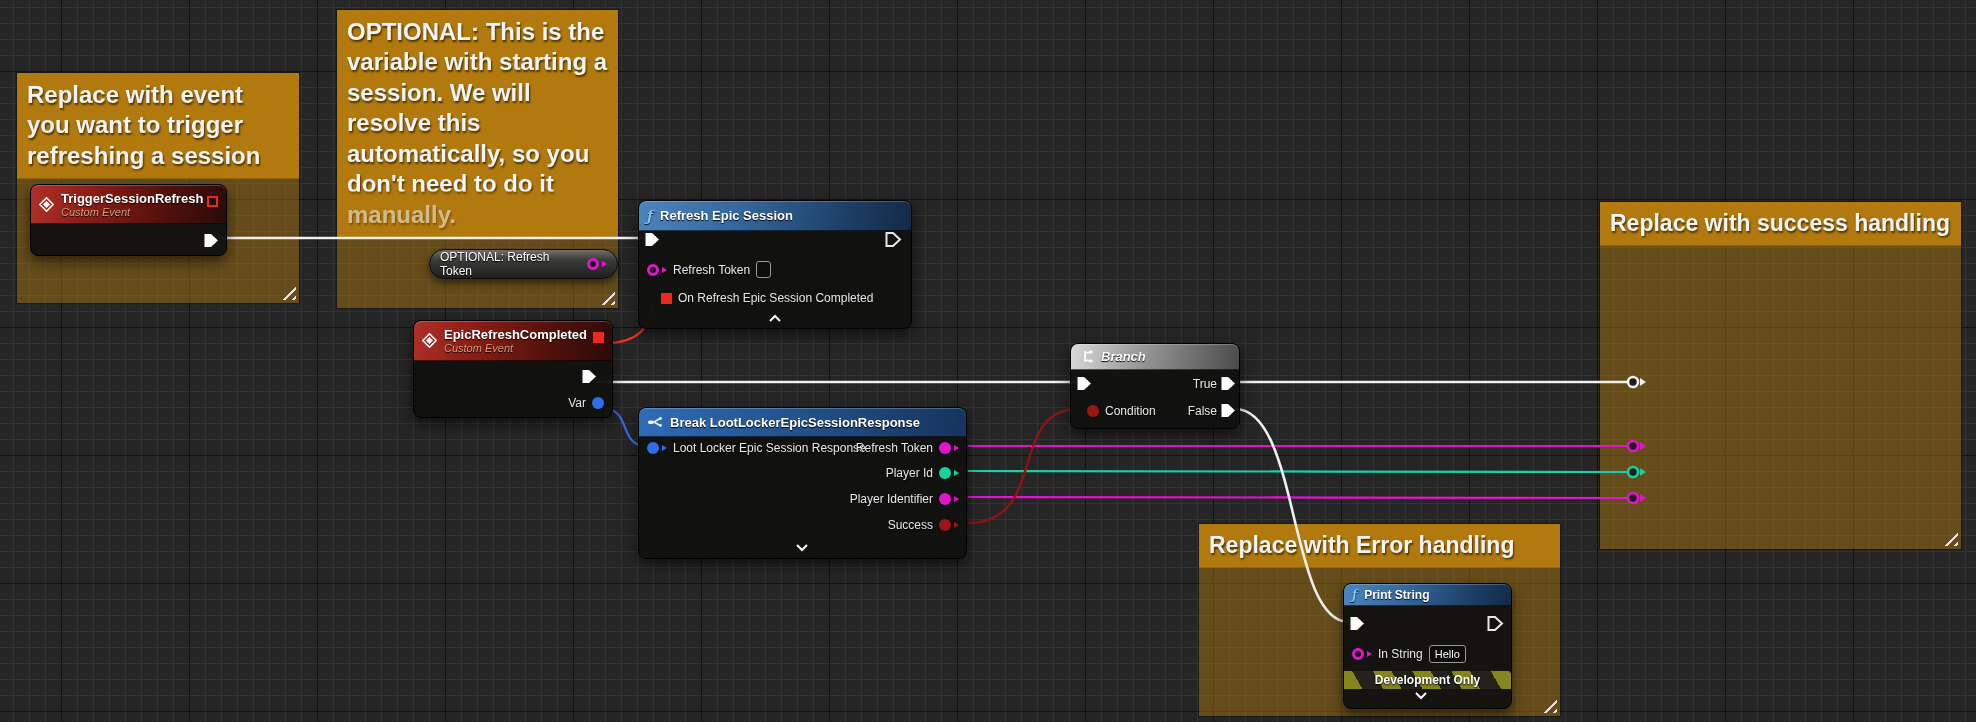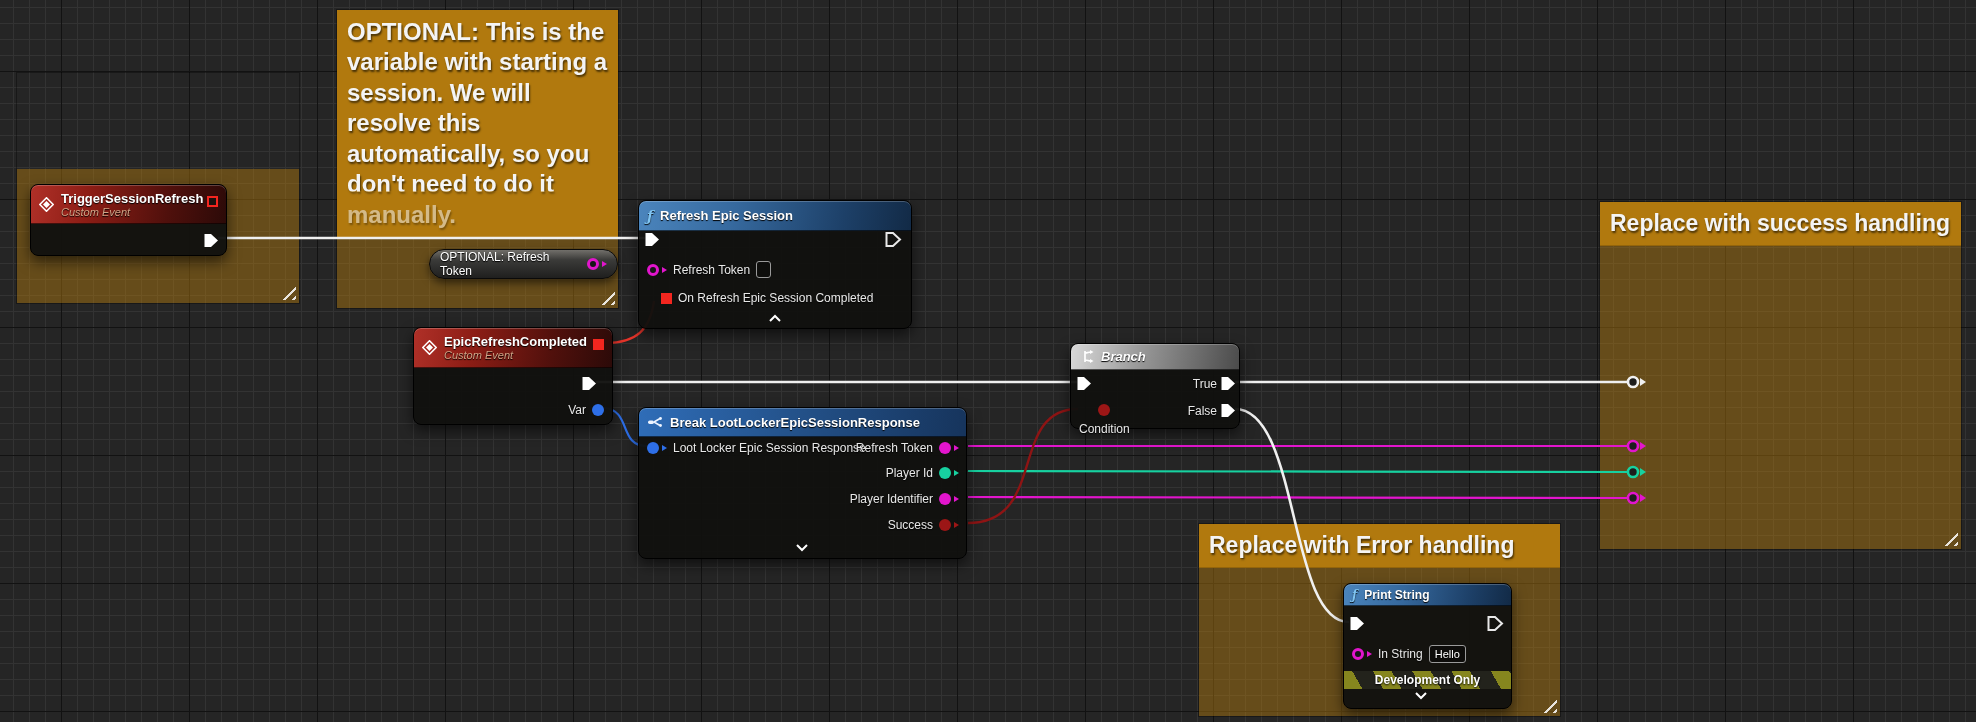--- a/index.html
+++ b/index.html
@@ -73,20 +73,21 @@
   svg.icon{flex:0 0 auto;}
   .ficon{font-family:"DejaVu Serif",serif;font-style:italic;font-weight:bold;color:#7fc4f2;font-size:14px;text-shadow:0 1px 1px #000;flex:0 0 auto;}
   #wires{position:absolute;left:0;top:0;z-index:5;pointer-events:none;}
 </style>
 </head>
 <body>
 
 <div id="canvas">
 
   <div class="comment" style="left:16px;top:72px;width:282px;height:230px;">
+    <div class="c-header" style="font-size:24px;min-height:96px;box-sizing:border-box;">Replace with event you want to trigger refreshing a session</div>
     <div class="c-body" style="top:96px;"></div>
     <div class="resize-handle"></div>
   </div>
 
   <div class="comment" style="left:336px;top:9px;width:281px;height:298px;">
     <div class="c-header" style="font-size:24px;min-height:181px;box-sizing:border-box;">OPTIONAL: This is the variable with starting a session. We will resolve this automatically, so you don't need to do it manually.</div>
     <div class="c-body" style="top:181px;"></div>
     <div class="resize-handle"></div>
   </div>
 
@@ -182,21 +183,21 @@
       <path d="M2,7 L7,2 L12,7" fill="none" stroke="#fff" stroke-width="2"></path>
     </svg>
   </div>
 
   <div class="pill" style="left:429px;top:249px;width:189px;height:30px;justify-content:center;">
     <span>OPTIONAL: Refresh Token</span>
     <span class="pin hollow" style="border-color:#e215cd;"></span>
     <span class="pin-arrow" style="border-left-color:#e215cd;"></span>
   </div>
 
-  <div class="node" style="left:413px;top:327px;width:198px;height:96px;">
+  <div class="node" style="left:413px;top:320px;width:198px;height:96px;">
     <div class="n-header hdr-event" style="height:39px;">
       <svg class="icon" width="15" height="15" viewBox="0 0 15 15">
         <path d="M7.5,0.8 L14.2,7.5 L7.5,14.2 L0.8,7.5 Z" fill="none" stroke="#fff" stroke-width="1.6"></path>
         <path d="M7.5,4 L11,7.5 L7.5,11 L4,7.5 Z" fill="#fff"></path>
       </svg>
       <div>
         <div class="n-title">EpicRefreshCompleted</div>
         <div class="n-sub">Custom Event</div>
       </div>
     </div>
@@ -255,21 +256,21 @@
       <svg class="icon" width="15" height="15" viewBox="0 0 15 15">
         <path d="M6,2 V13 M6,4 C9,4 9,3 12,3 M6,11 C9,11 9,12 12,12" fill="none" stroke="#fff" stroke-width="1.7"></path>
         <path d="M11,1 l3.5,2 -3.5,2 z" fill="#fff"></path>
         <path d="M11,10 l3.5,2 -3.5,2 z" fill="#fff"></path>
       </svg>
       <span class="n-title">Branch</span>
     </div>
     <svg class="execpin" style="left:5px;top:31px;" width="17" height="17" viewBox="0 0 17 17">
       <path d="M1.5,2 H8 L15,8.5 L8,15 H1.5 Z" fill="#fff"></path>
     </svg>
-    <div class="row" style="left:8px;top:60px;flex-direction:column;">
+    <div class="row" style="left:16px;top:60px;">
       <span class="pin" style="background:#9c1616;"></span>
       <span>Condition</span>
     </div>
     <div class="row right" style="right:22px;top:33px;">
       <span>True</span>
     </div>
     <svg class="execpin" style="left:149px;top:31px;" width="17" height="17" viewBox="0 0 17 17">
       <path d="M1.5,2 H8 L15,8.5 L8,15 H1.5 Z" fill="#fff"></path>
     </svg>
     <div class="row right" style="right:22px;top:60px;">

